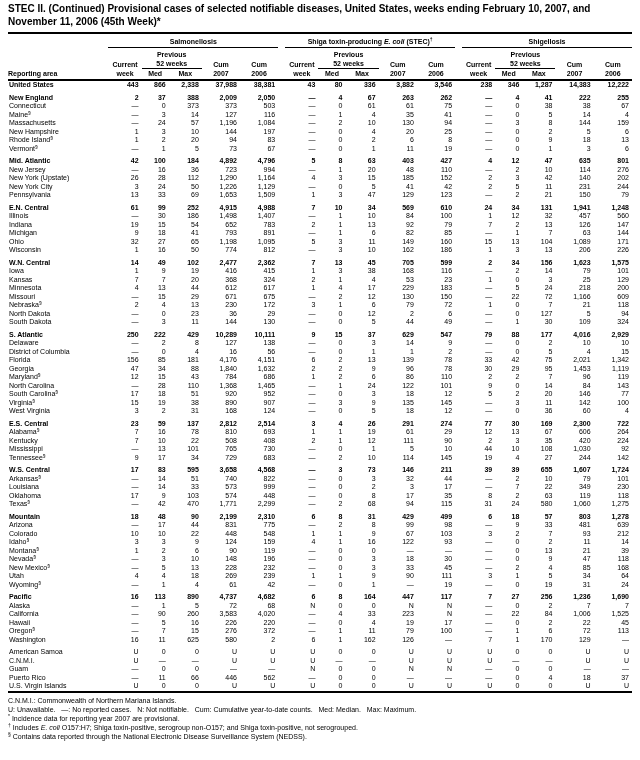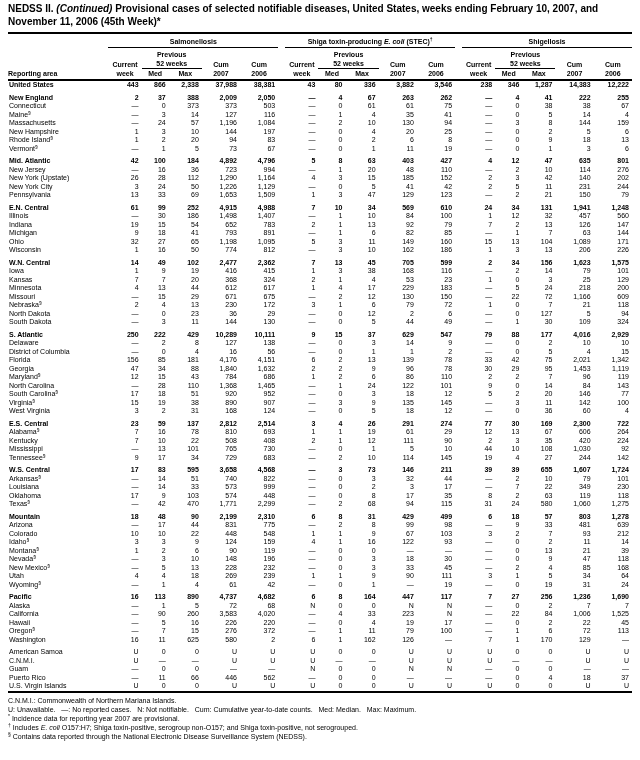--- a/index.html
+++ b/index.html
@@ -3,21 +3,21 @@
 <meta charset="utf-8">
 <style>
   html,body{margin:0;padding:0;background:#fff;}
   .page{
     width:640px;height:760px;box-sizing:border-box;
     background:#fff;color:#000;
     font-family:"Liberation Sans", sans-serif;
     padding:3px 8px 0 8px;overflow:hidden;
   }
   .title{font-size:10px;font-weight:bold;line-height:12.5px;margin-bottom:4px;}
-  .title .i{font-style:italic;}
+  .title .i{}
   table{width:100%;border-collapse:collapse;table-layout:fixed;
         border-top:2px solid #000;border-bottom:2px solid #000;}
   th,td{padding:0;font-size:7px;color:#000;}
   thead th{font-weight:bold;vertical-align:bottom;line-height:9px;}
   .group{border-bottom:1px solid #000;text-align:center;padding:3px 0 1px 0;}
   .group .i{font-style:italic;}
   .prev{text-align:center;padding-top:2px;}
   .ctr{text-align:center;}
   .w52{border-bottom:1px solid #000;text-align:center;}
   .last-head th{border-bottom:2px solid #000;text-align:center;padding-bottom:1px;}
@@ -32,21 +32,21 @@
   .footnotes .i{font-style:italic;}
   .footnotes .legend{white-space:pre-wrap;}
   .fnline{margin:0;}
 </style>
 </head>
 <body>
 
 <div class="page">
 
   <div class="title">
-    <span>NEDSS II. </span><span class="i">(Continued)</span><span> Provisional cases of selected notifiable diseases, United States, weeks ending February 10, 2007, and November 11, 2006 (45th Week)*</span>
+    <span>STEC II. </span><span class="i">(Continued)</span><span> Provisional cases of selected notifiable diseases, United States, weeks ending February 10, 2007, and November 11, 2006 (45th Week)*</span>
   </div>
 
   <table>
     <colgroup>
       <col style="width:100px">
       <col style="width:33px">
         <col style="width:27px">
         <col style="width:33px">
         <col style="width:38px">
         <col style="width:38px">

